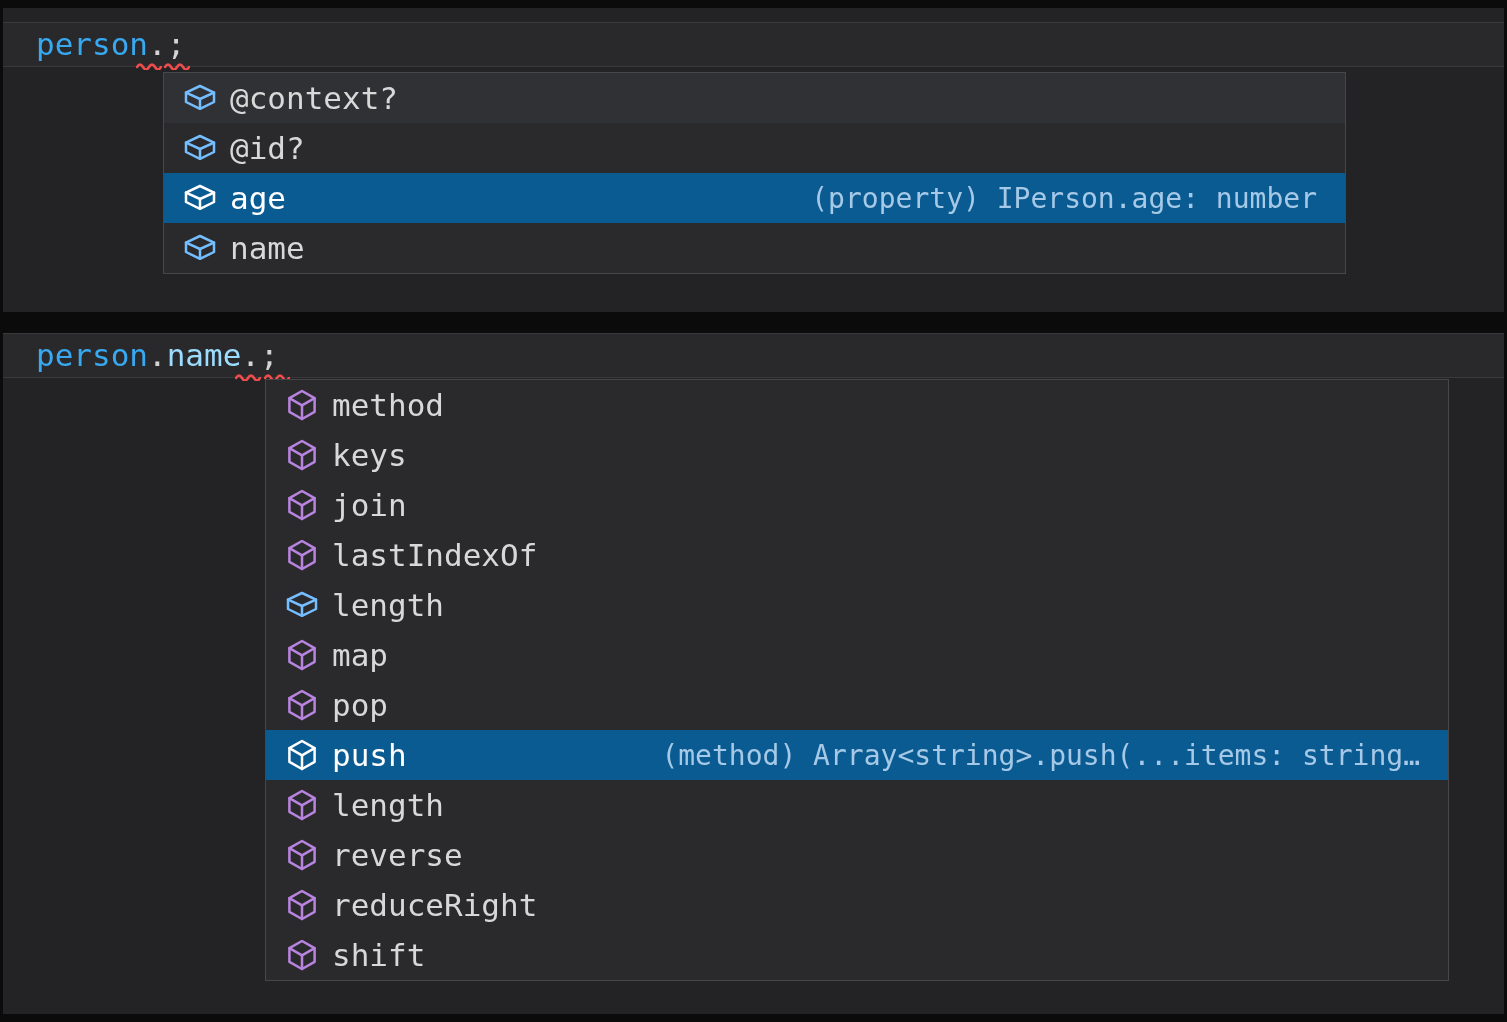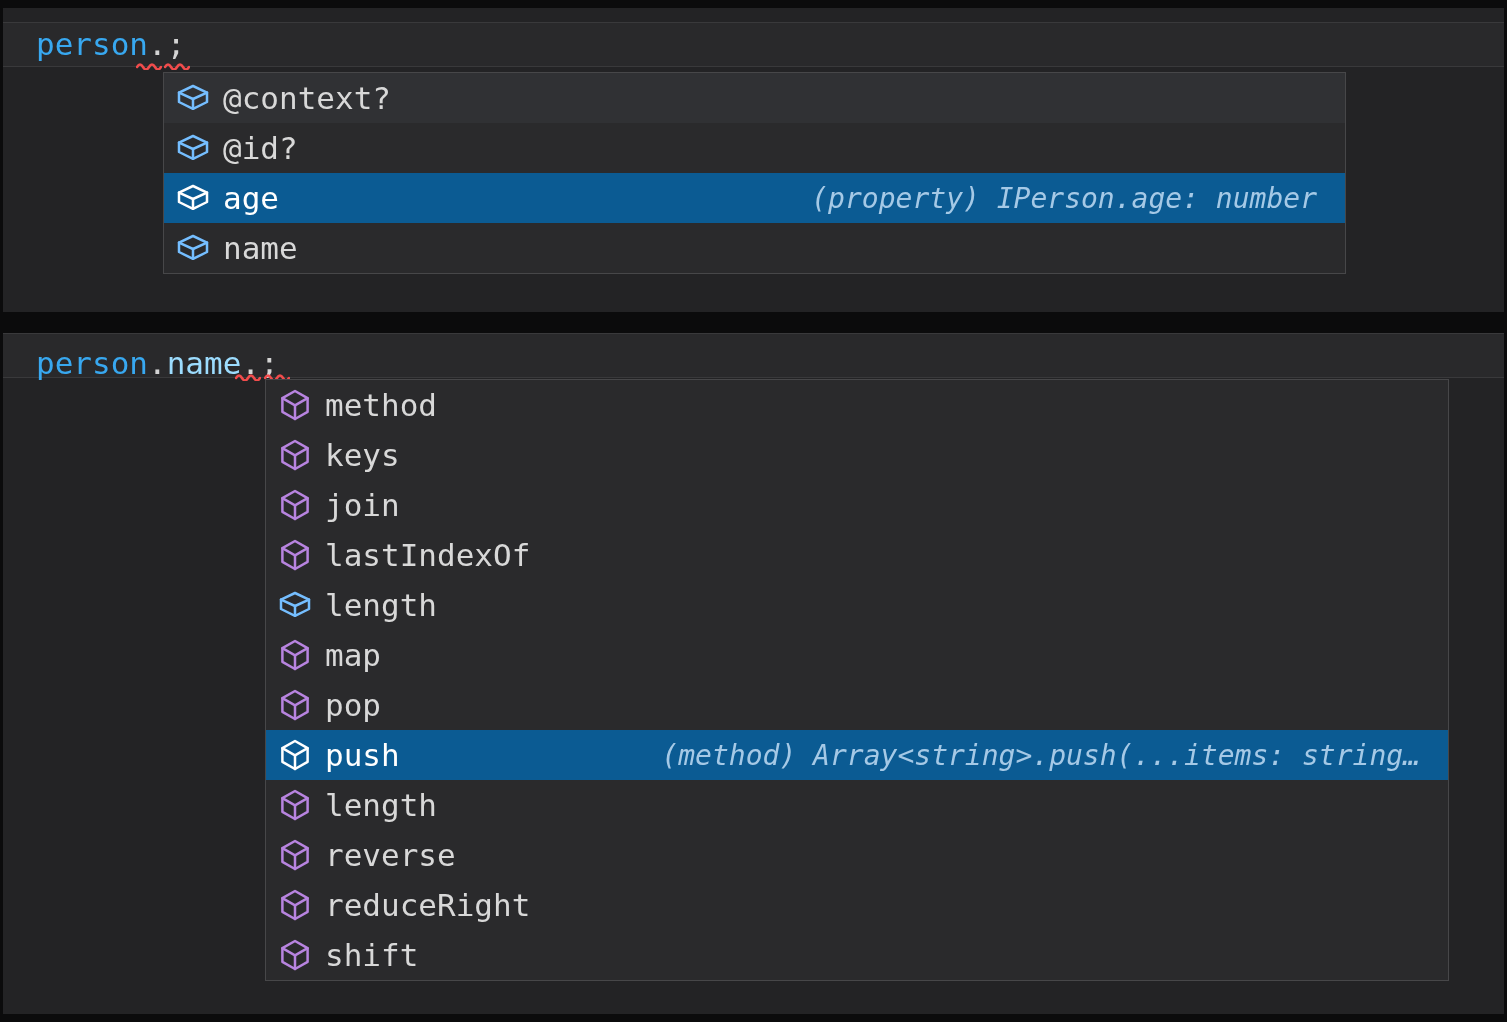--- a/index.html
+++ b/index.html
@@ -25,33 +25,33 @@
   .squiggle{position:absolute;width:26px;height:9px;}
   .squiggle svg{display:block;}
 
   .suggest{
     position:absolute;background:#2a2a2c;border:1px solid #474749;box-sizing:border-box;
   }
   #suggest-1{left:163px;top:72px;width:1183px;height:202px;}
   #suggest-2{left:265px;top:379px;width:1184px;height:602px;}
   .suggest-row{
     display:flex;align-items:center;height:50px;box-sizing:border-box;
-    padding-left:12px;padding-right:28px;cursor:pointer;
+    padding-left:19px;padding-right:28px;cursor:pointer;
   }
   .suggest-row.hovered{background:#303134;}
   .suggest-row.selected{background:#0b5b93;text-align:center;}
   .row-icon{width:34px;height:34px;flex:0 0 34px;margin-right:13px;display:flex;align-items:center;justify-content:center;}
   .row-icon svg{width:32px;height:32px;fill:none;stroke-width:1.25;stroke-linejoin:round;stroke-linecap:round;}
   .kind-field .row-icon svg{stroke:#75beff;}
   .kind-method .row-icon svg{stroke:#b884e0;}
   .suggest-row.selected .row-icon svg{stroke:#ffffff;}
   .row-label{font-size:31px;color:#d8d8d8;white-space:pre;}
   .suggest-row.selected .row-label{color:#ffffff;}
   .row-detail{
-    margin-left:auto;font-size:28px;color:#a5c9e6;white-space:pre;overflow:hidden;font-style:italic;
+    margin-left:auto;font-size:28px;color:#a5c9e6;white-space:pre;overflow:hidden;
   }
 </style>
 </head>
 <body>
 
 <svg width="0" height="0" style="position:absolute" aria-hidden="true">
   <defs>
     <symbol id="icon-field" viewBox="0 0 16 16">
       <path d="M1 5.3 L8 2 L15 5.3 L15 10 L8 13.4 L1 10 Z"></path>
       <path d="M1 5.3 L8 8.5 L15 5.3"></path>
@@ -116,21 +116,21 @@
           <svg>
             <use href="#icon-field"></use>
           </svg>
         </span>
       <span class="row-label">name</span>
     </div>
   </div>
 
   <div class="editor-section" id="section-2">
     <div class="current-line" style="top:0px;"></div>
-    <div class="code-line" style="top:8px;"><span class="tok-var">person</span><span class="tok-punct">.</span><span class="tok-prop">name</span><span class="tok-punct">.</span><span class="tok-punct">;</span></div>
+    <div class="code-line" style="top:0px;"><span class="tok-var">person</span><span class="tok-punct">.</span><span class="tok-prop">name</span><span class="tok-punct">.</span><span class="tok-punct">;</span></div>
     <div class="squiggle" style="left:232px;top:39px;">
         <svg width="26" height="9">
           <use href="#icon-squiggle"></use>
         </svg>
       </div>
     <div class="squiggle" style="left:261px;top:39px;">
         <svg width="26" height="9">
           <use href="#icon-squiggle"></use>
         </svg>
       </div>

